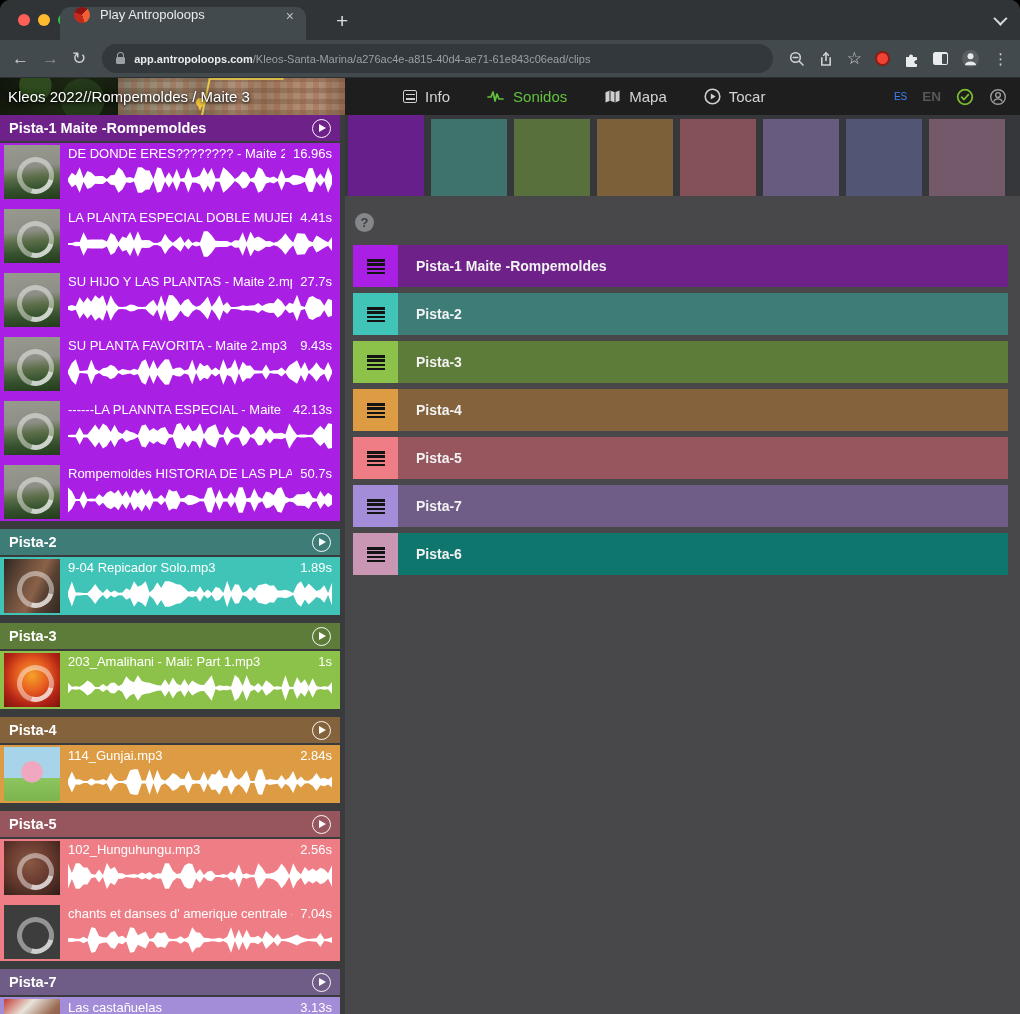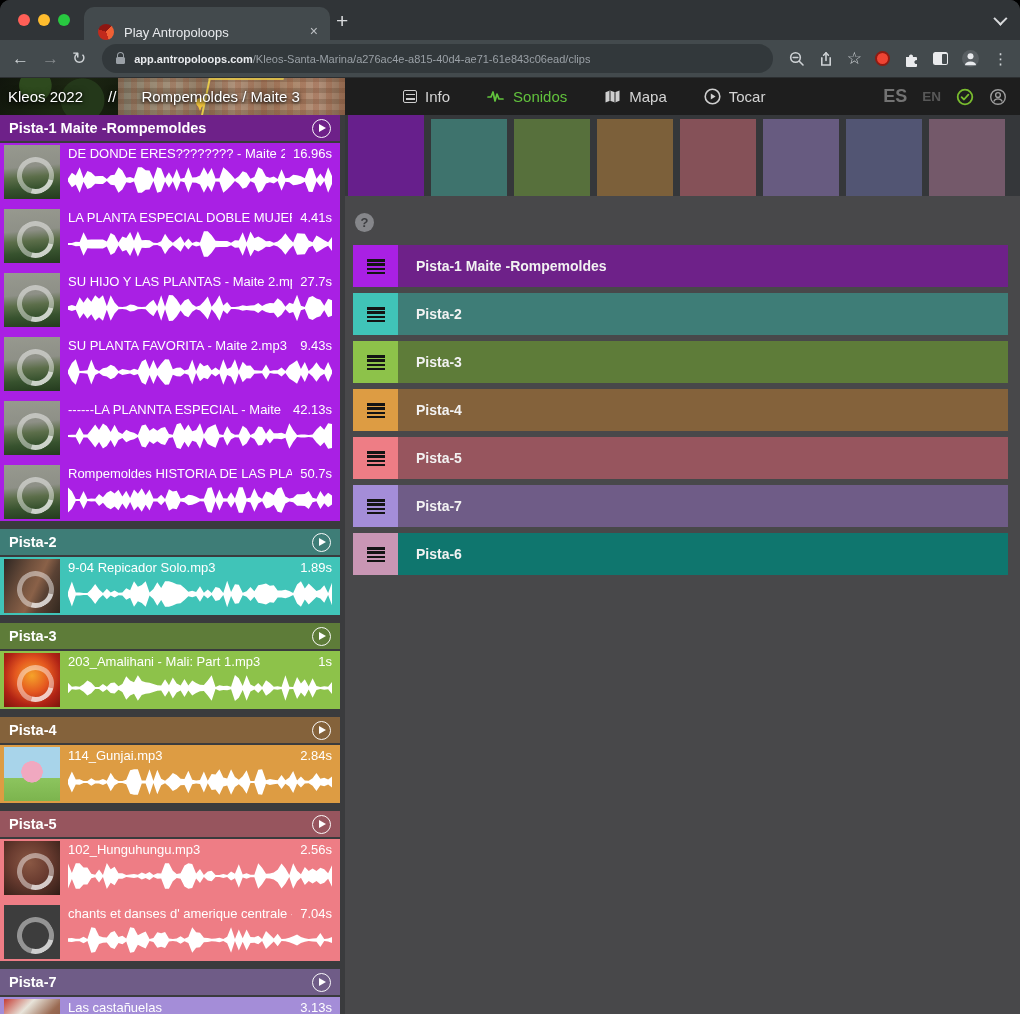--- a/index.html
+++ b/index.html
@@ -3,21 +3,21 @@
 <meta charset="utf-8">
 <style>
   html,body{margin:0;padding:0;background:#000;}
   body{width:1020px;height:1014px;overflow:hidden;font-family:"Liberation Sans",sans-serif;-webkit-font-smoothing:antialiased;}
   .browser{width:1020px;height:1014px;border-radius:10px 10px 0 0;overflow:hidden;background:#3a3b3d;display:flex;flex-direction:column;}
 
   
   .tabstrip{height:40px;background:#303437;position:relative;flex:none;}
   .traffic{position:absolute;left:18px;top:14px;display:flex;gap:8px;}
   .traffic span{width:12px;height:12px;border-radius:50%;}
-  .tab{position:absolute;left:84px;top:7px;width:246px;height:33px;background:#434a4d;border-radius:10px 10px 0 0;display:flex;align-items:flex-end;padding:0 10px 0 14px;box-sizing:border-box;}
+  .tab{position:absolute;left:60px;top:7px;width:246px;height:33px;background:#434a4d;border-radius:10px 10px 0 0;display:flex;align-items:flex-start;padding:0 10px 0 14px;box-sizing:border-box;}
   .favicon{width:16px;height:16px;border-radius:50%;background:conic-gradient(from 40deg,#f06034 0 120deg,#c22a1c 120deg 250deg,#8e1612 250deg 360deg);flex:none;}
   .tab-title{color:#e8eaed;font-size:13px;margin-left:10px;flex:1;white-space:nowrap;overflow:hidden;}
   .tab-close{color:#bdc1c4;font-size:14px;line-height:1;padding:2px;}
   .newtab{position:absolute;left:336px;top:9px;color:#d8dadc;font-size:21px;font-weight:300;}
   .strip-chev{position:absolute;right:16px;top:15px;width:8px;height:8px;border-right:2px solid #d8dadc;border-bottom:2px solid #d8dadc;transform:rotate(45deg) translateY(-2px);}
   .toolbar{height:38px;background:#434a4d;display:flex;align-items:center;padding:0 12px;gap:13px;flex:none;border-bottom:1px solid #2c2f31;box-sizing:border-box;}
   .nav-glyph{font-size:17px;color:#ced2d5;line-height:1;}
   .nav-glyph.dim{color:#84898c;}
   .urlpill{flex:1;height:29px;background:#32383b;border-radius:15px;display:flex;align-items:center;padding:0 14px;gap:9px;overflow:hidden;margin:0 3px;}
   .lock{width:9px;height:7px;background:#9aa0a6;border-radius:1.5px;position:relative;margin-top:4px;flex:none;}
@@ -33,27 +33,27 @@
   .dots{font-size:15px;color:#ced2d5;line-height:1;}
 
   
   .app-header{height:37px;background:#1e1e1e;display:flex;align-items:center;flex:none;}
   .bc{width:345px;height:37px;position:relative;flex:none;overflow:hidden;display:flex;}
   .bc-left{width:118px;height:100%;background:radial-gradient(circle at 30% 20%,#2e4a1e 0 18%,transparent 19%),radial-gradient(circle at 70% 60%,#24381a 0 25%,transparent 26%),linear-gradient(120deg,#10150c,#1c2612 55%,#141b0e);}
   .bc-right{flex:1;height:100%;background:repeating-linear-gradient(90deg,rgba(150,80,50,.28) 0 6px,rgba(0,0,0,0) 6px 13px),repeating-linear-gradient(0deg,rgba(70,45,25,.22) 0 5px,rgba(0,0,0,0) 5px 11px),linear-gradient(90deg,#7e7868 0%,#968872 12%,#a3907a 25%,#8d7962 38%,#b0937c 52%,#9b7b62 64%,#ad8a6e 78%,#b2907a 88%,#8f7058 100%);}
   .bc-bound{position:absolute;left:205px;top:0;width:75px;height:37px;border-left:2px solid rgba(240,212,74,.9);border-top:2px solid rgba(240,212,74,.75);transform:skewX(-12deg);box-sizing:border-box;}
   .bc-pin{position:absolute;left:196px;top:20px;width:9px;height:9px;border-radius:50%;background:#f2c53d;}
   .bc-pin::after{content:"";position:absolute;left:2.2px;top:8px;border-left:2.3px solid transparent;border-right:2.3px solid transparent;border-top:5px solid #f2c53d;}
-  .bc-text{position:absolute;left:8px;top:0;height:37px;display:flex;align-items:center;gap:25px;color:#fff;font-size:15px;font-weight:500;text-shadow:0 1px 3px rgba(0,0,0,.95),0 0 6px rgba(0,0,0,.7);white-space:nowrap;}
+  .bc-text{position:absolute;left:8px;top:0;height:37px;display:flex;align-items:center;gap:0;color:#fff;font-size:15px;font-weight:500;text-shadow:0 1px 3px rgba(0,0,0,.95),0 0 6px rgba(0,0,0,.7);white-space:nowrap;}
   .appnav{display:flex;gap:37px;margin-left:17px;align-items:center;padding-left:41px;}
   .appnav .item{display:flex;align-items:center;gap:8px;color:#d4d4d4;font-size:15px;}
   .appnav .item.active{color:var(--accent,#62c33d);}
   .infoico{width:14px;height:13px;border:1.6px solid #cfcfcf;border-radius:2px;background:repeating-linear-gradient(180deg,transparent 0 2.3px,#cfcfcf 2.3px 3.8px,transparent 3.8px 4.6px);background-clip:content-box;padding:1.5px;box-sizing:border-box;}
   .hdr-right{margin-left:auto;display:flex;align-items:center;gap:15px;padding-right:13px;}
-  .lang-es{color:#737373;font-size:18px;font-weight:700;}
+  .lang-es{color:#3b82f6;font-size:10px;font-weight:400;}
   .lang-en{color:#585858;font-size:13.5px;font-weight:700;}
 
   
   .app-body{display:flex;height:899px;background:#3a3b3d;overflow:hidden;}
   .sidebar{width:340px;margin-right:5px;flex:none;display:flex;flex-direction:column;overflow:hidden;}
   .main{flex:1;display:flex;flex-direction:column;background:#48484a;overflow:hidden;}
 
   
   .tsec{flex:none;margin-bottom:8px;}
   .thead{height:26px;display:flex;align-items:center;padding:0 9px;margin-bottom:2px;color:#fff;font-size:14.5px;font-weight:600;}

